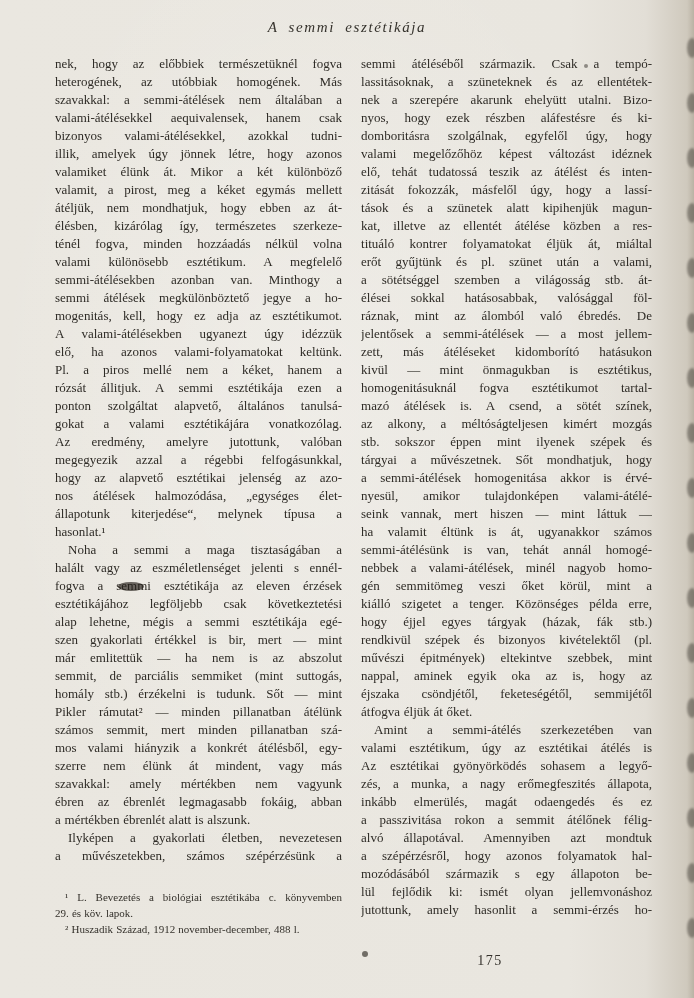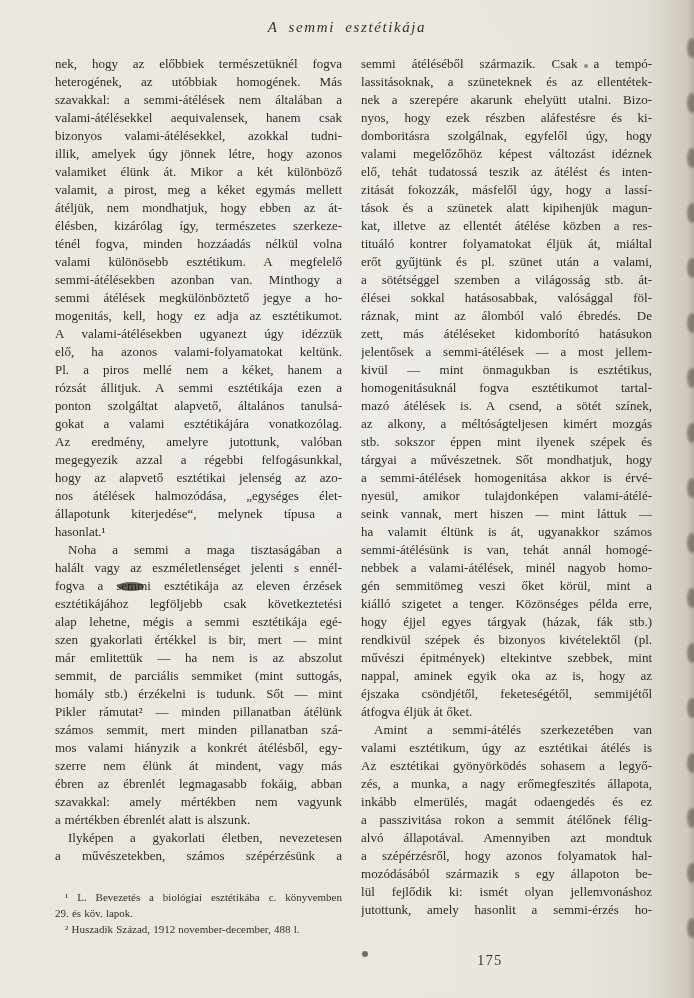--- a/index.html
+++ b/index.html
@@ -92,22 +92,22 @@
             <div class="line">esztétikájához legföljebb csak következtetési</div>
             <div class="line">alap lehetne, mégis a semmi esztétikája egé-</div>
             <div class="line">szen gyakorlati értékkel is bir, mert — mint</div>
             <div class="line">már emlitettük — ha nem is az abszolut</div>
             <div class="line">semmit, de parciális semmiket (mint suttogás,</div>
             <div class="line">homály stb.) érzékelni is tudunk. Sőt — mint</div>
             <div class="line">Pikler rámutat² — minden pillanatban átélünk</div>
             <div class="line">számos semmit, mert minden pillanatban szá-</div>
             <div class="line">mos valami hiányzik a konkrét átélésből, egy-</div>
             <div class="line">szerre nem élünk át mindent, vagy más</div>
+            <div class="line">szavakkal: amely mértékben nem vagyunk</div>
             <div class="line">ébren az ébrenlét legmagasabb fokáig, abban</div>
-            <div class="line">szavakkal: amely mértékben nem vagyunk</div>
             <div class="line last">a mértékben ébrenlét alatt is alszunk.</div>
           </div>
           <div class="para">
             <div class="line indent">Ilyképen a gyakorlati életben, nevezetesen</div>
             <div class="line">a művészetekben, számos szépérzésünk a</div>
           </div>
         </div>
       <div class="footnotes">
           <div class="para">
             <div class="line indent">¹ L. Bevezetés a biológiai esztétikába c. könyvemben</div>
@@ -129,22 +129,22 @@
             <div class="line">valami megelőzőhöz képest változást idéznek</div>
             <div class="line">elő, tehát tudatossá teszik az átélést és inten-</div>
             <div class="line">zitását fokozzák, másfelől úgy, hogy a lassí-</div>
             <div class="line">tások és a szünetek alatt kipihenjük magun-</div>
             <div class="line">kat, illetve az ellentét átélése közben a res-</div>
             <div class="line">tituáló kontrer folyamatokat éljük át, miáltal</div>
             <div class="line">erőt gyűjtünk és pl. szünet után a valami,</div>
             <div class="line">a sötétséggel szemben a világosság stb. át-</div>
             <div class="line">élései sokkal hatásosabbak, valósággal föl-</div>
             <div class="line">ráznak, mint az álomból való ébredés. De</div>
+            <div class="line">jelentősek a semmi-átélések — a most jellem-</div>
             <div class="line">zett, más átéléseket kidomborító hatásukon</div>
-            <div class="line">jelentősek a semmi-átélések — a most jellem-</div>
             <div class="line">kivül — mint önmagukban is esztétikus,</div>
             <div class="line">homogenitásuknál fogva esztétikumot tartal-</div>
             <div class="line">mazó átélések is. A csend, a sötét színek,</div>
             <div class="line">az alkony, a méltóságteljesen kimért mozgás</div>
             <div class="line">stb. sokszor éppen mint ilyenek szépek és</div>
             <div class="line">tárgyai a művészetnek. Sőt mondhatjuk, hogy</div>
             <div class="line">a semmi-átélések homogenitása akkor is érvé-</div>
             <div class="line">nyesül, amikor tulajdonképen valami-átélé-</div>
             <div class="line">seink vannak, mert hiszen — mint láttuk —</div>
             <div class="line">ha valamit éltünk is át, ugyanakkor számos</div>

